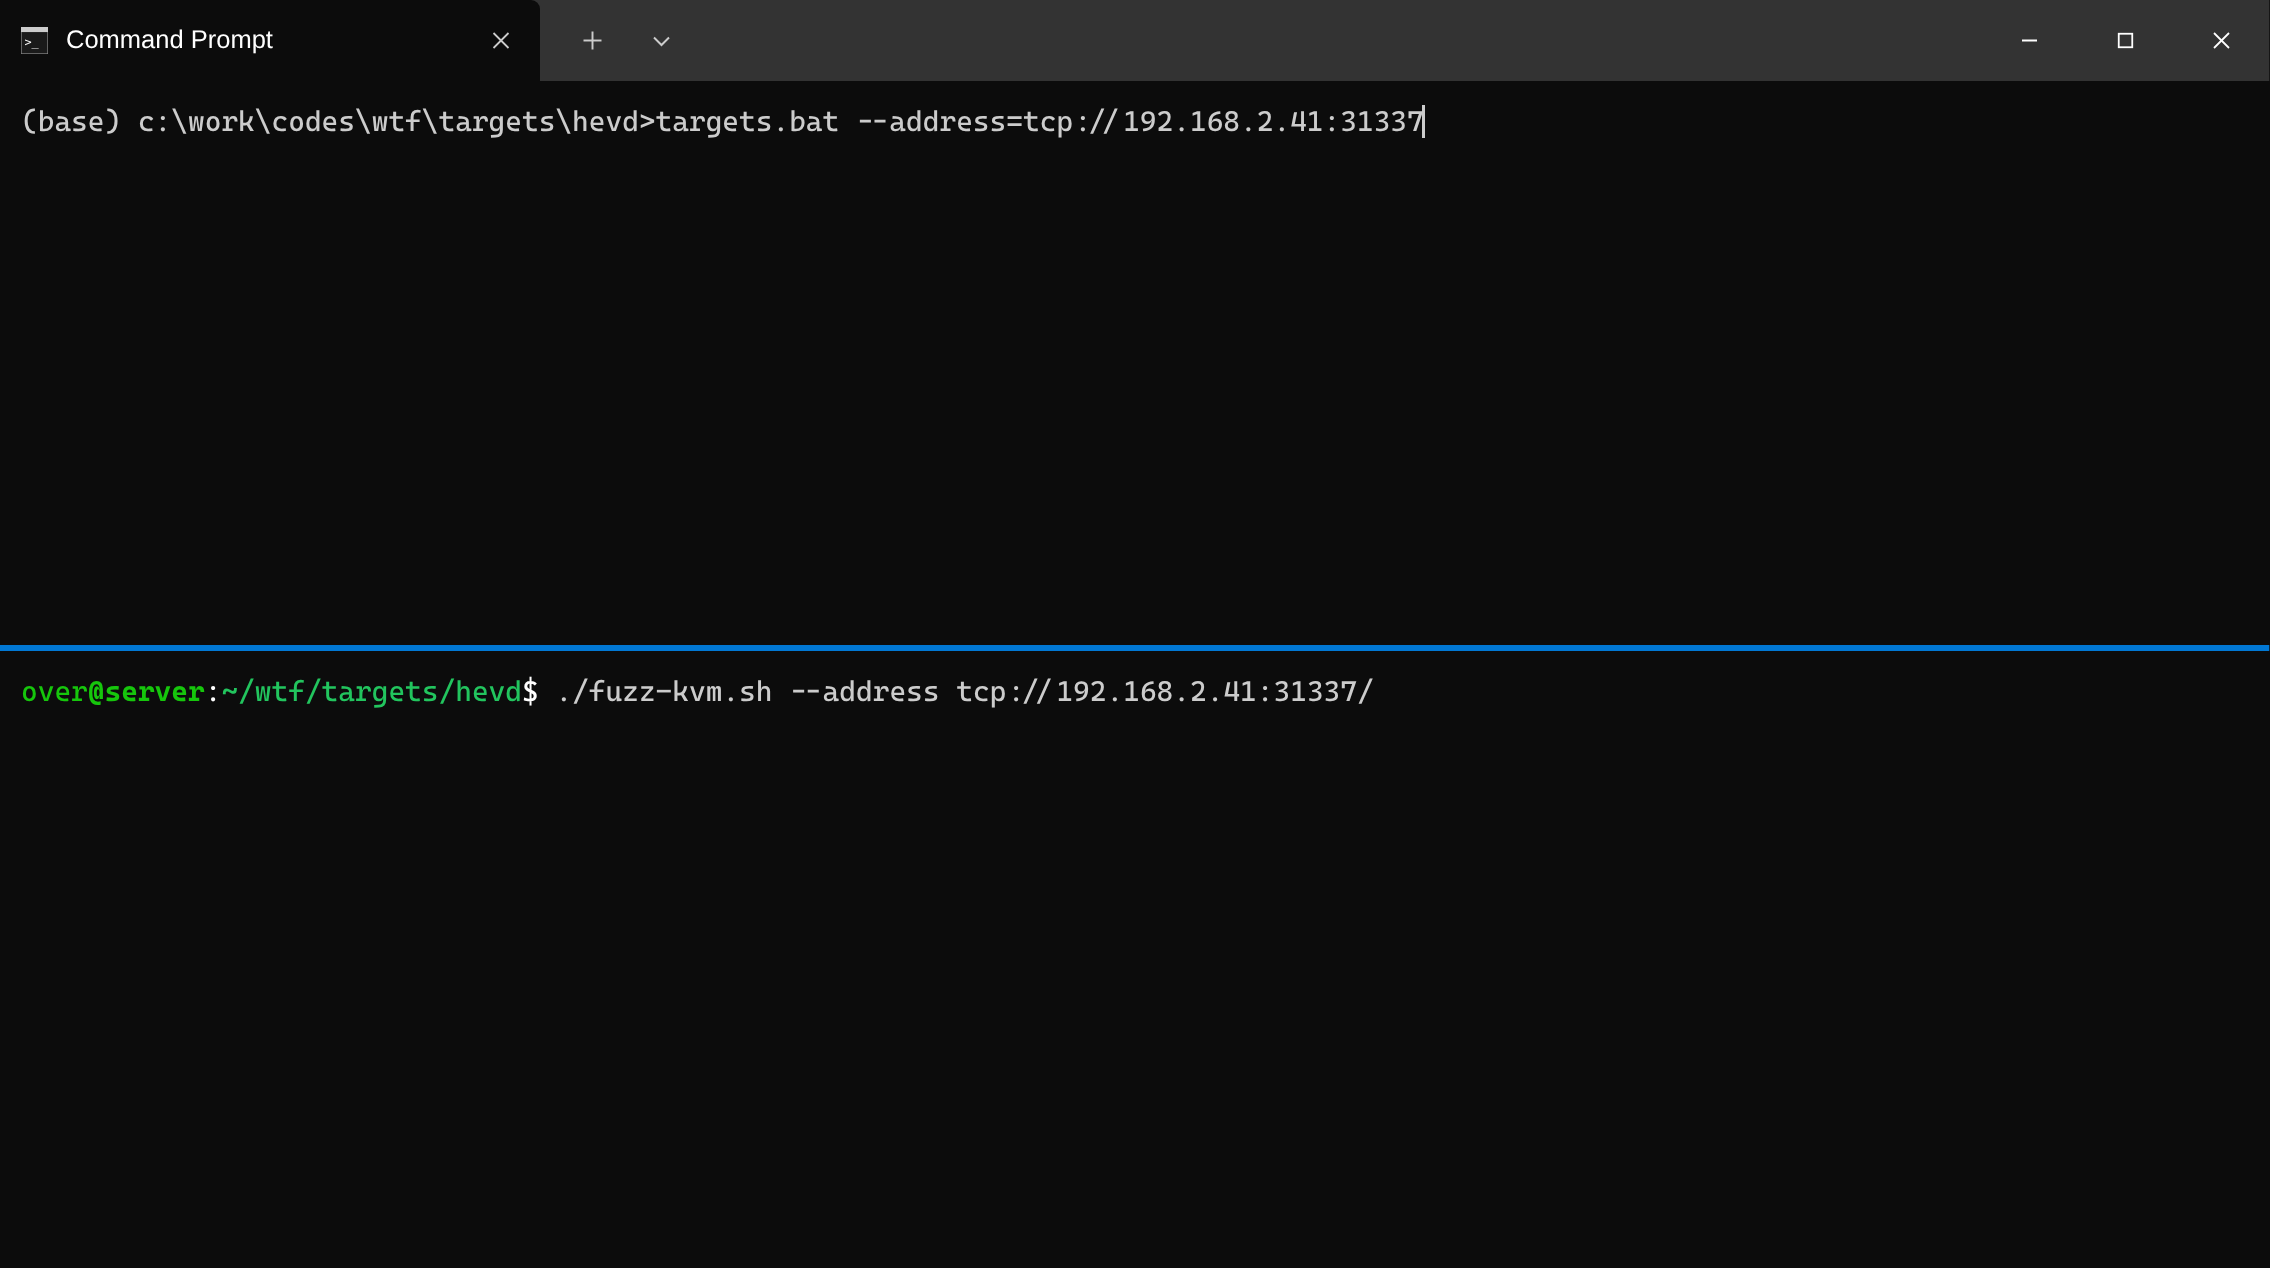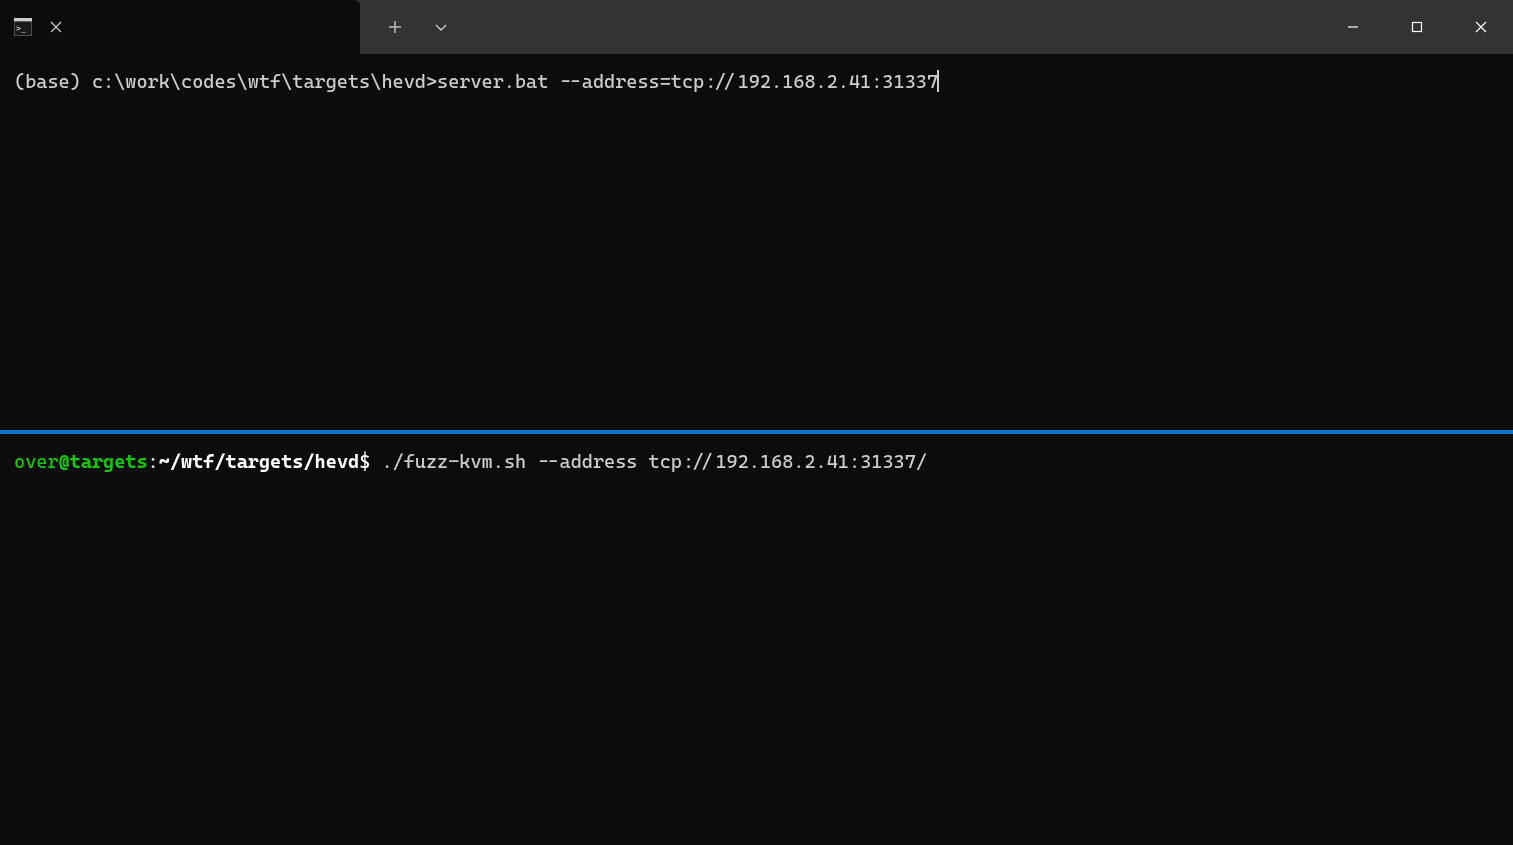--- a/index.html
+++ b/index.html
@@ -114,22 +114,22 @@
       font-weight: normal;
     }
     .prompt-host {
       color: #16c60c;
       font-weight: bold;
     }
     .prompt-colon {
       color: #ffffff;
     }
     .prompt-path {
-      color: #ffffff;
-      font-weight: bold;
+      color: #22c55e;
+      font-weight: normal;
     }
     .prompt-dollar {
       color: #ffffff;
     }
     .cursor-block {
       display: inline-block;
       width: 2px;
       height: 22px;
       background: #cccccc;
       vertical-align: text-bottom;
@@ -141,20 +141,21 @@
 
 <div class="titlebar">
   <div class="tab">
     <span class="tab-icon">
       <svg viewBox="0 0 16 16">
         <rect x="0" y="0" width="16" height="16" fill="#1a1a1a" stroke="#888" stroke-width="0.8"></rect>
         <rect x="0" y="0" width="16" height="3" fill="#cccccc"></rect>
         <text x="2" y="11.5" fill="#ffffff" font-size="7" font-family="monospace">&gt;_</text>
       </svg>
     </span>
+    <span class="tab-title">Command Prompt</span>
     <span class="tab-close">
       <svg width="12" height="12" viewBox="0 0 12 12">
         <line x1="1" y1="1" x2="11" y2="11" stroke="#cccccc" stroke-width="1.2"></line>
         <line x1="11" y1="1" x2="1" y2="11" stroke="#cccccc" stroke-width="1.2"></line>
       </svg>
     </span>
   </div>
   <div class="tab-actions">
     <div class="tab-action">
       <svg width="14" height="14" viewBox="0 0 14 14">
@@ -182,16 +183,16 @@
     <div class="window-control">
       <svg width="12" height="12" viewBox="0 0 12 12">
         <line x1="1" y1="1" x2="11" y2="11" stroke="#ffffff" stroke-width="1.2"></line>
         <line x1="11" y1="1" x2="1" y2="11" stroke="#ffffff" stroke-width="1.2"></line>
       </svg>
     </div>
   </div>
 </div>
 
 <div class="terminal-content">
-  <div class="pane pane-top"><span>(base) c:\work\codes\wtf\targets\hevd&gt;</span><span>server.bat --address=tcp://192.168.2.41:31337</span><span class="cursor-block"></span></div>
+  <div class="pane pane-top"><span>(base) c:\work\codes\wtf\targets\hevd&gt;</span><span>targets.bat --address=tcp://192.168.2.41:31337</span><span class="cursor-block"></span></div>
   <div class="pane-divider"></div>
-  <div class="pane pane-bottom"><span class="prompt-user">over</span><span class="prompt-host">@</span><span class="prompt-host">targets</span><span class="prompt-colon">:</span><span class="prompt-path">~/wtf/targets/hevd</span><span class="prompt-dollar">$</span><span> ./fuzz-kvm.sh --address tcp://192.168.2.41:31337/</span></div>
+  <div class="pane pane-bottom"><span class="prompt-user">over</span><span class="prompt-host">@</span><span class="prompt-host">server</span><span class="prompt-colon">:</span><span class="prompt-path">~/wtf/targets/hevd</span><span class="prompt-dollar">$</span><span> ./fuzz-kvm.sh --address tcp://192.168.2.41:31337/</span></div>
 </div>
 
 </body></html>

